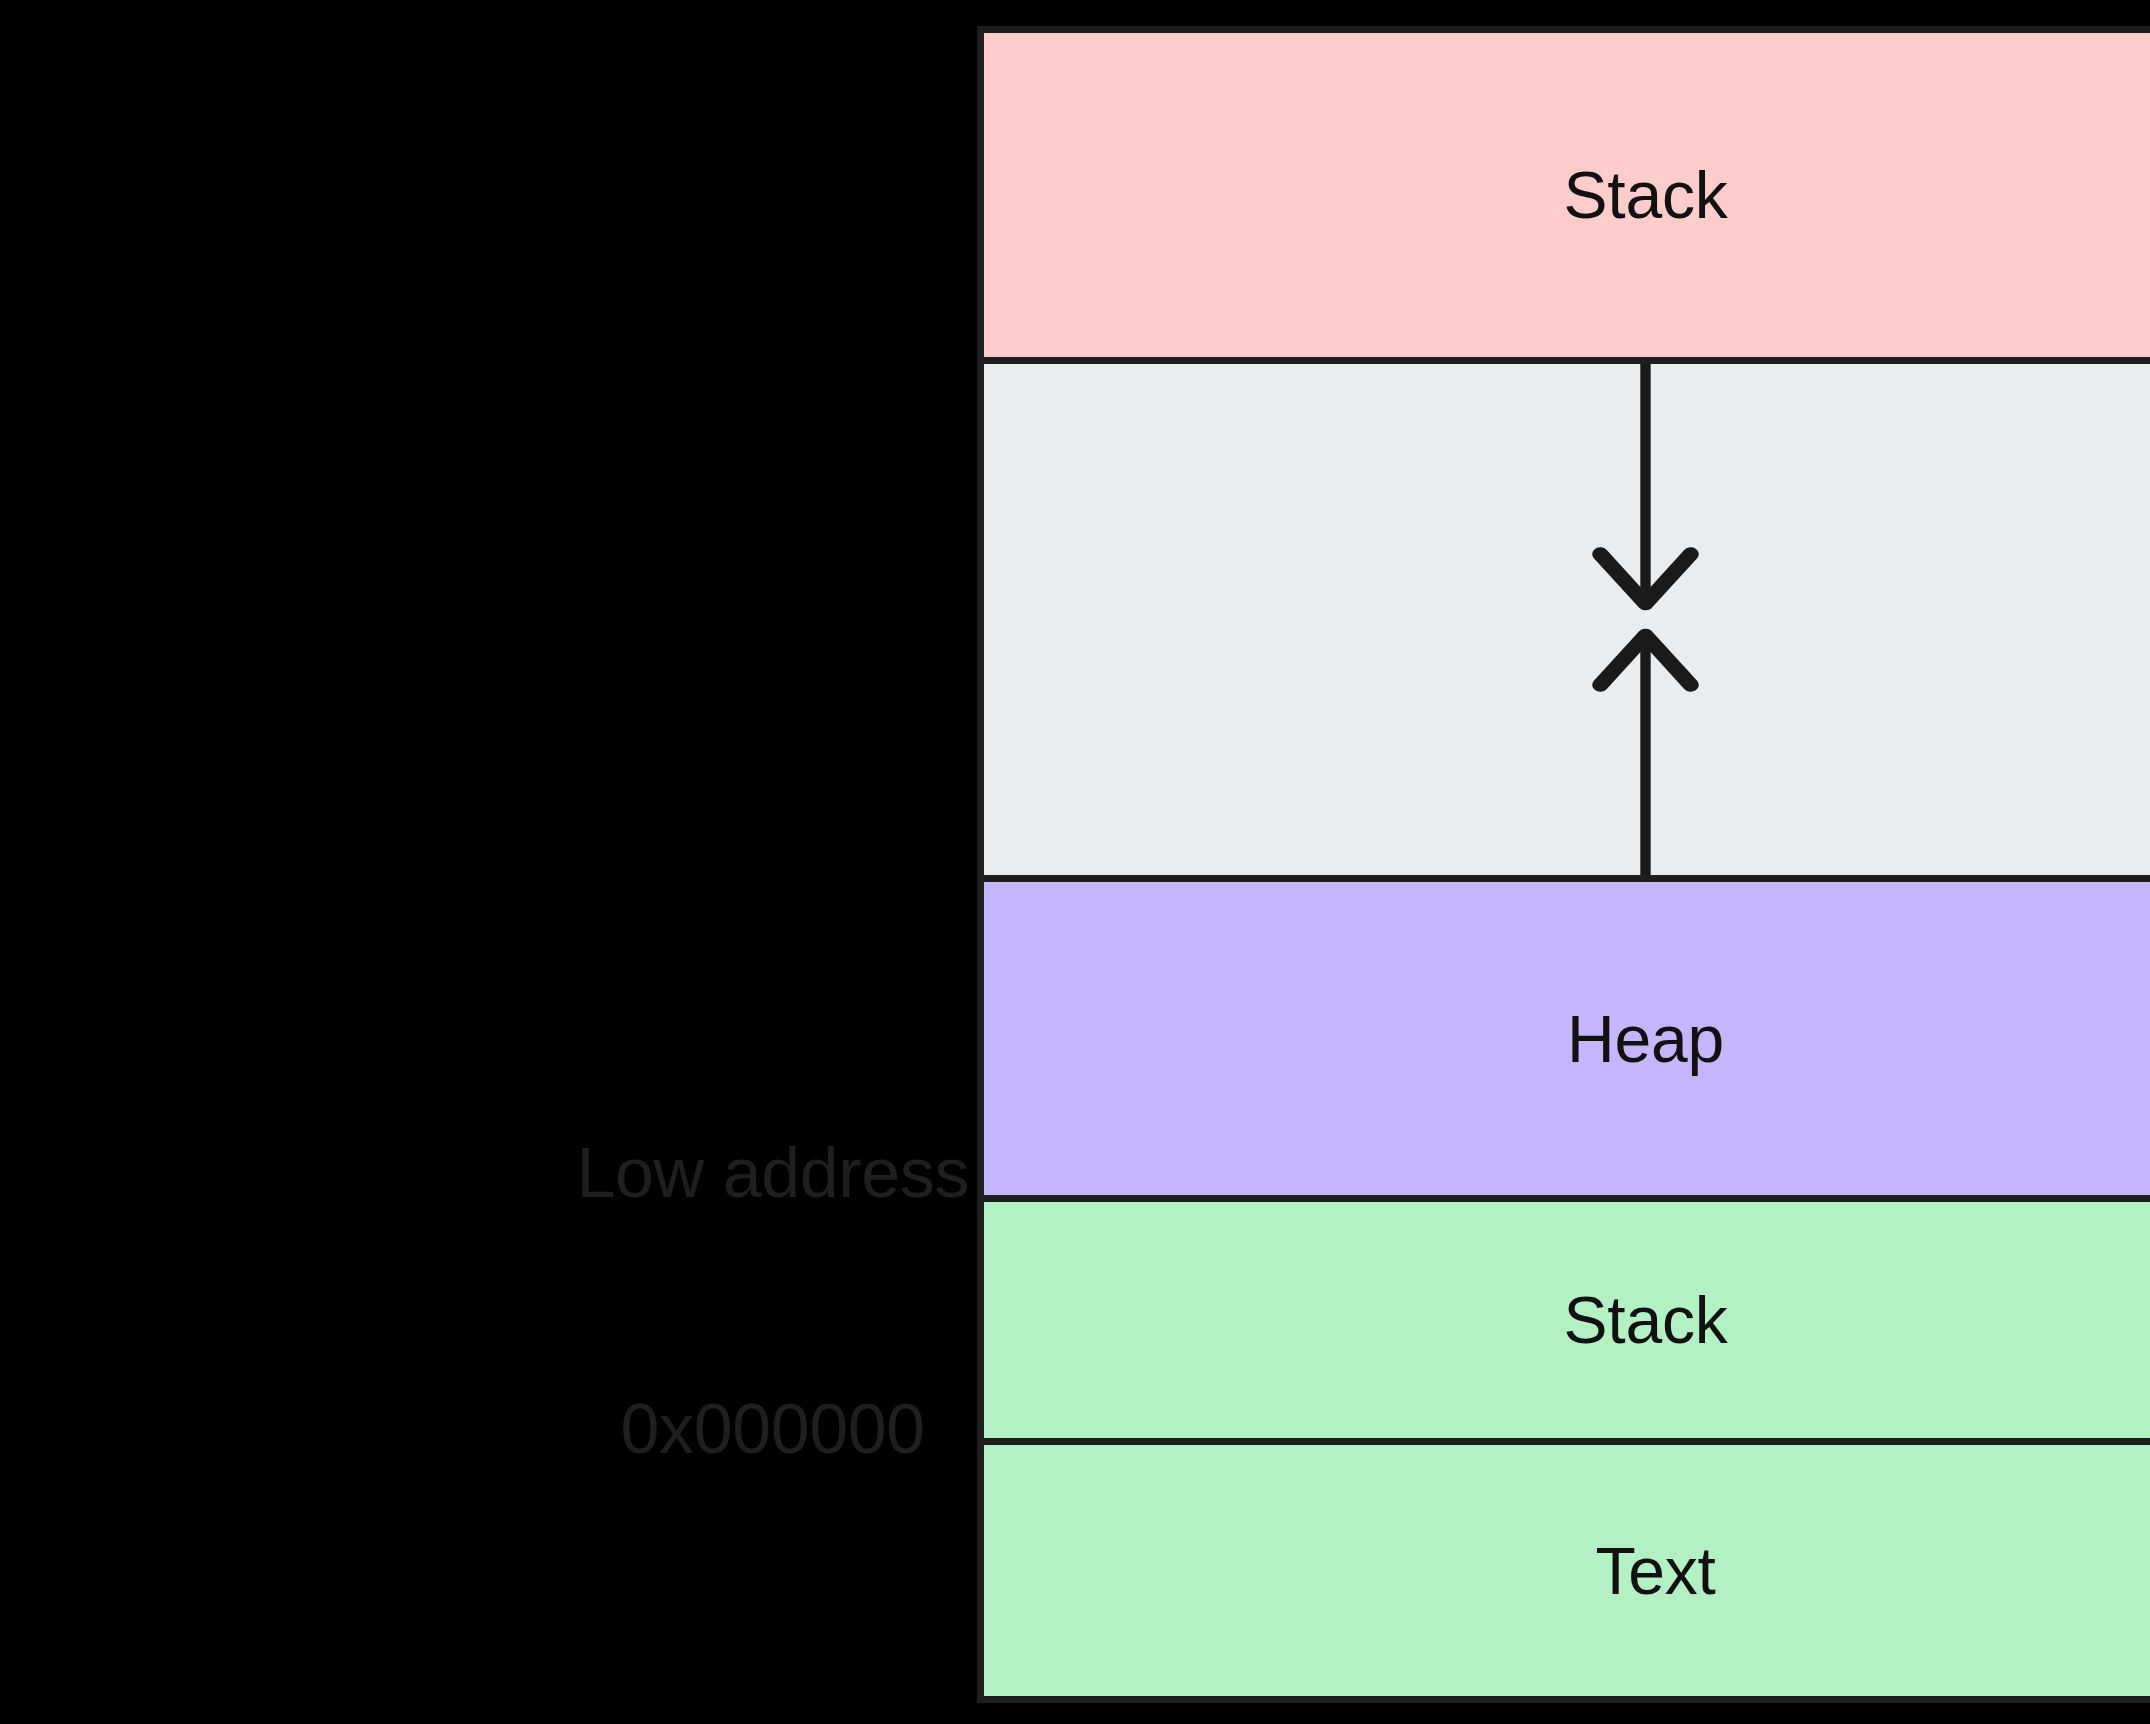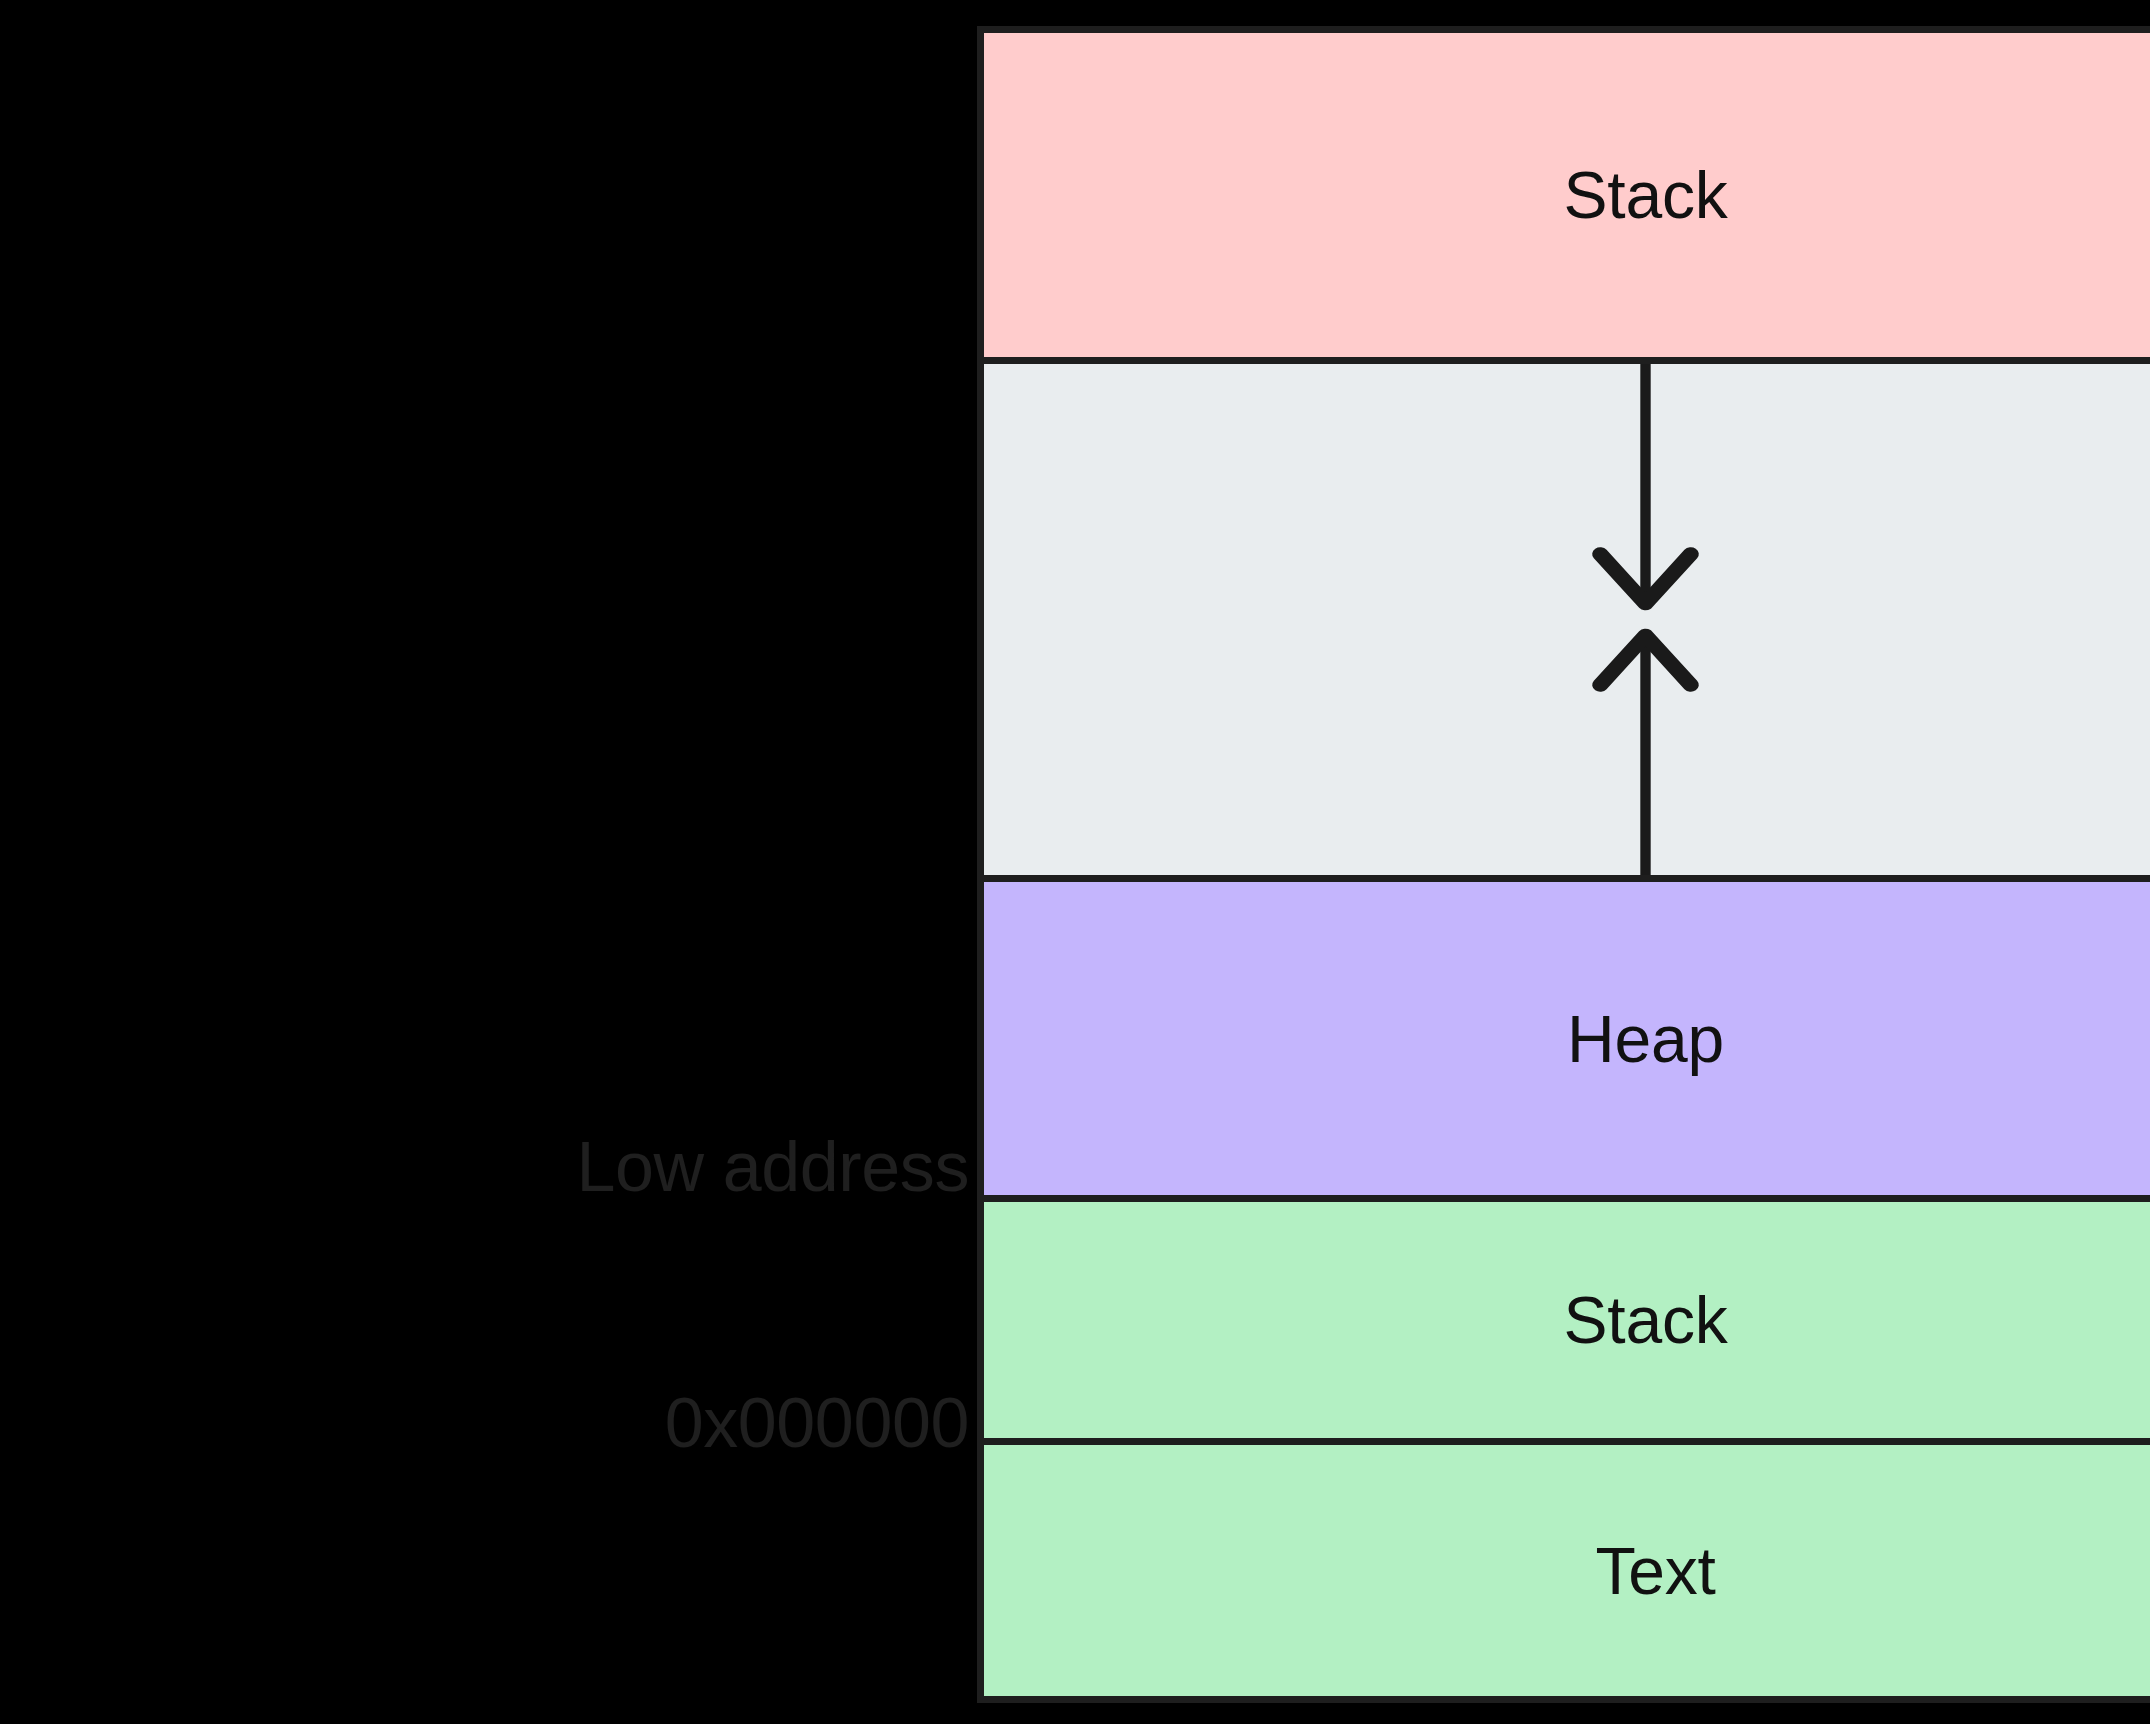--- a/index.html
+++ b/index.html
@@ -31,22 +31,22 @@
     letter-spacing: -0.4px;
     white-space: pre;
   }
   #high-address-label {
     left: 24px;
     top: 14.6px;
     text-align: left;
   }
   #low-address-label {
     right: 1182px;
-    bottom: 87px;
-    text-align: right;
+    bottom: 81px;
+    text-align: center;
   }
   .addr-line { display: block; }
 
   
   #memory-column {
     position: absolute;
     left: 977px;
     top: 26px;
     width: 1337px;
     height: 1677px;

